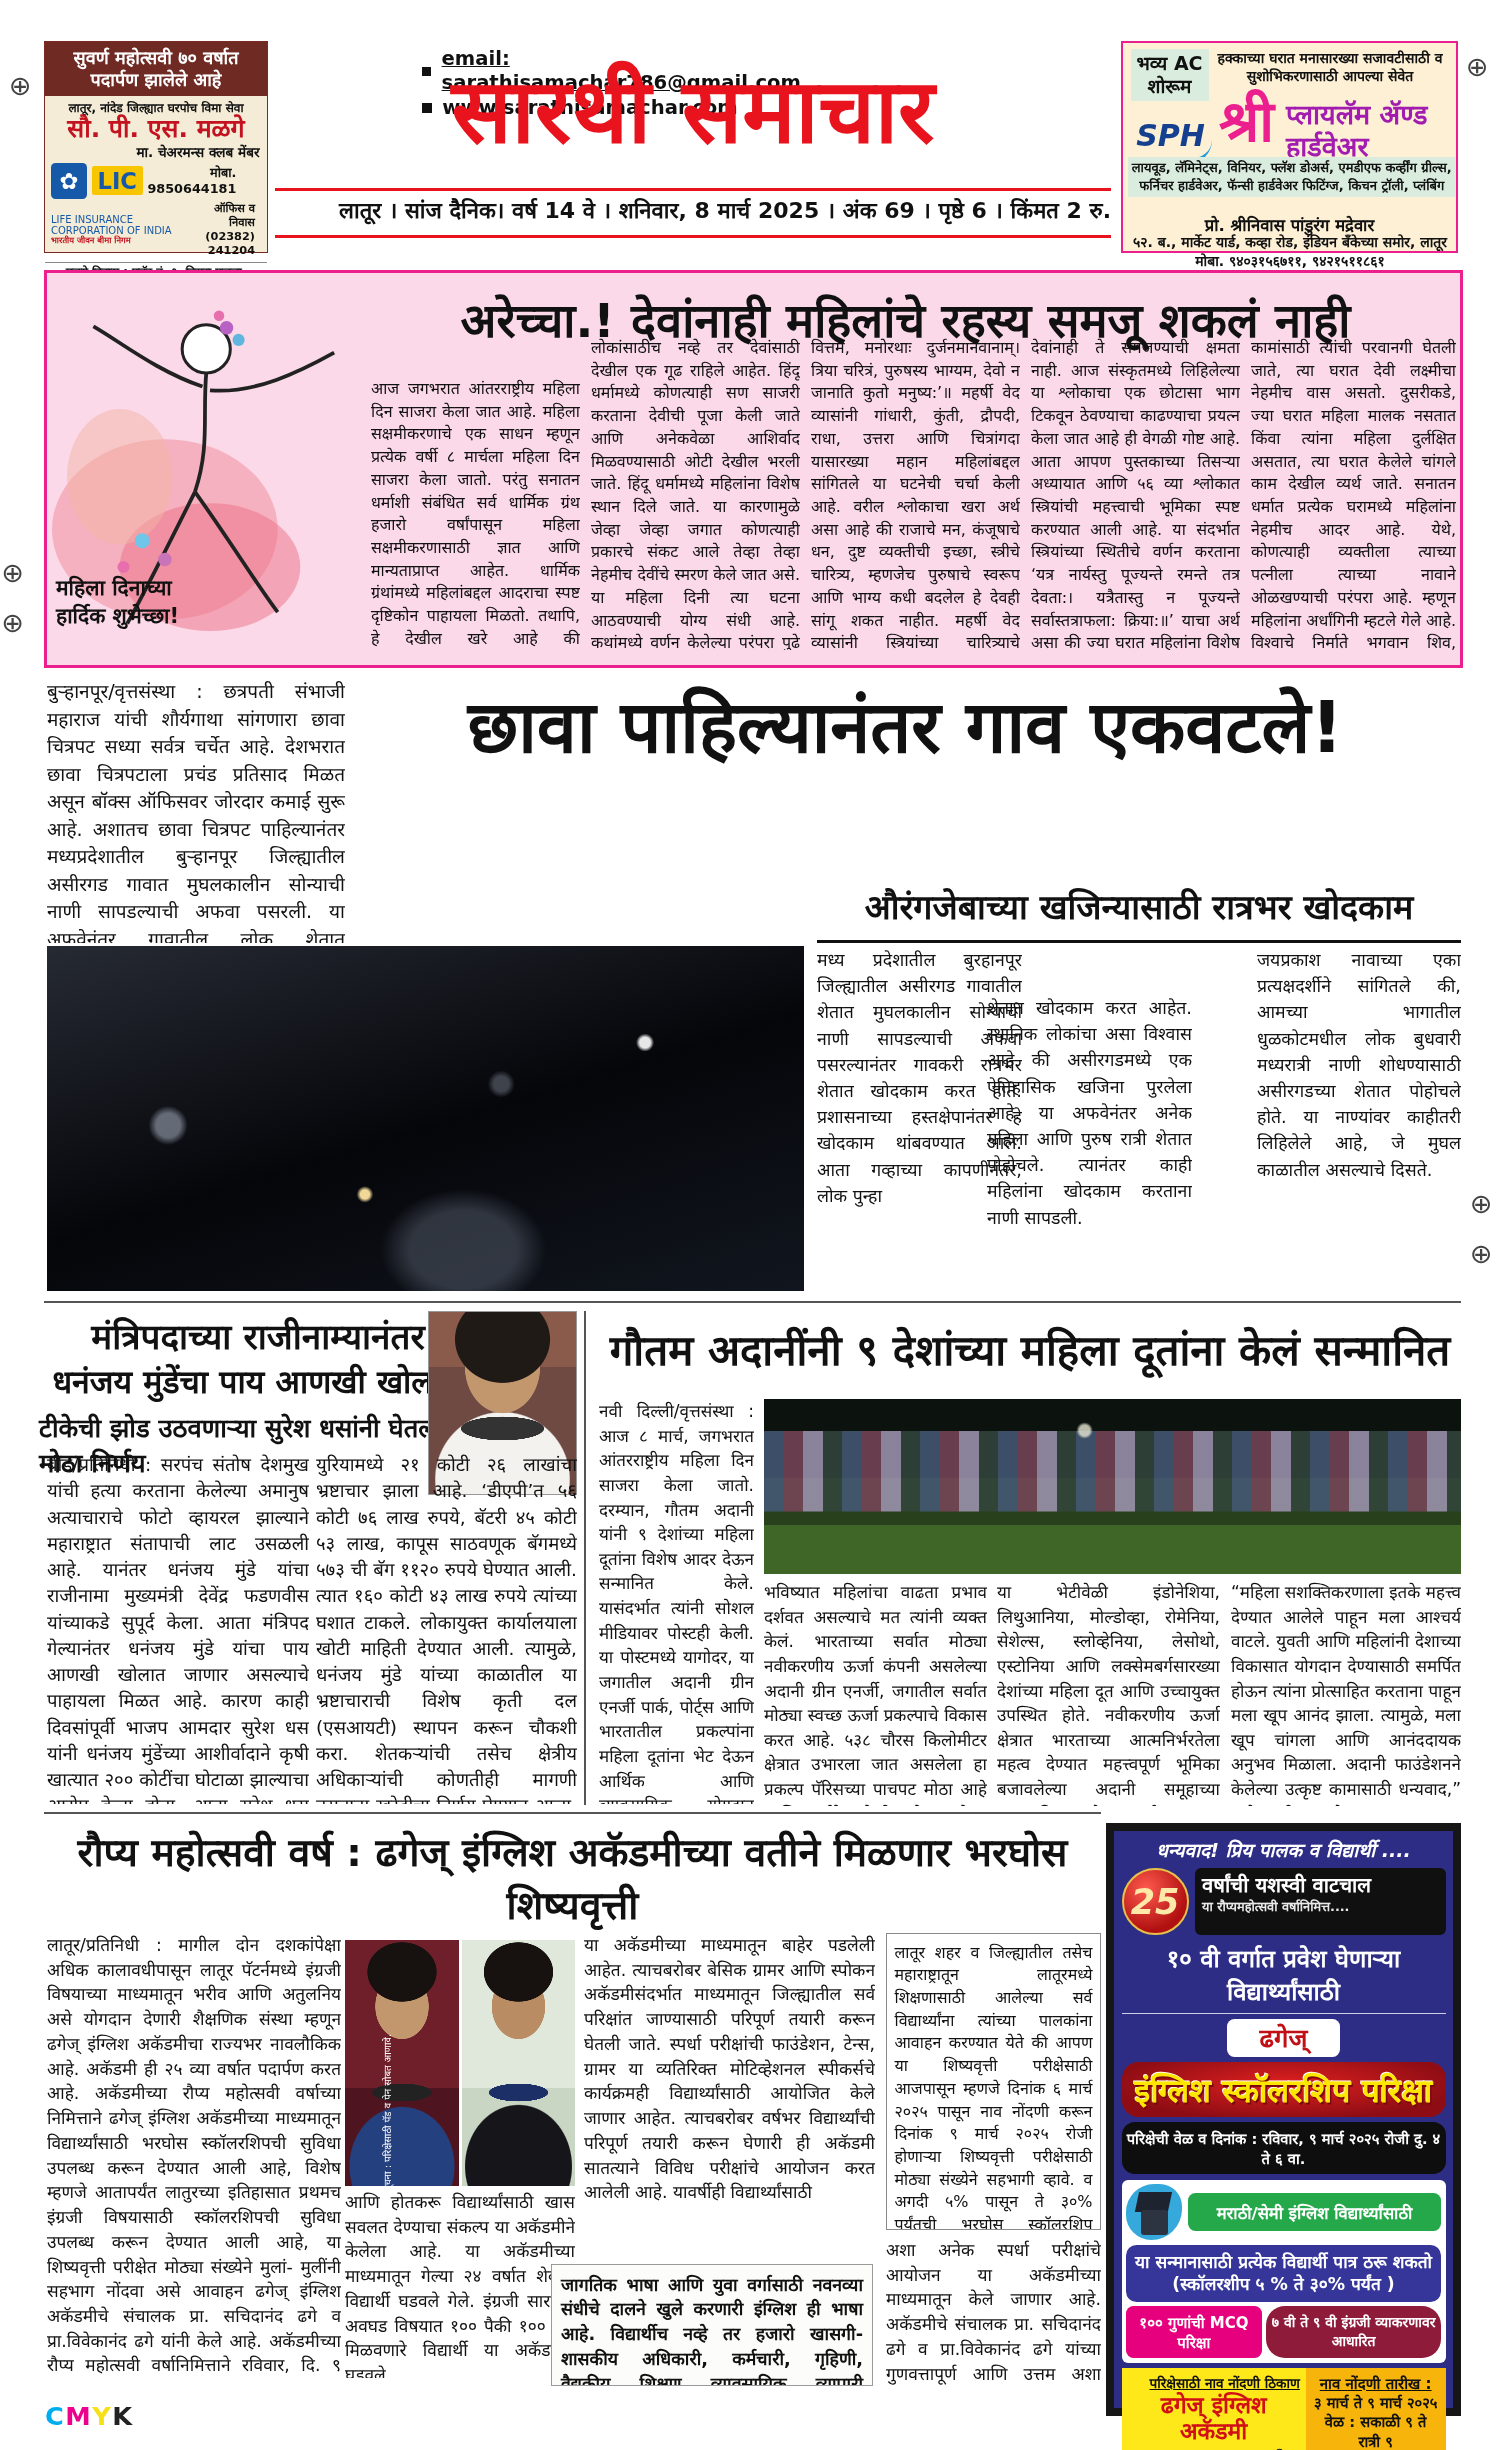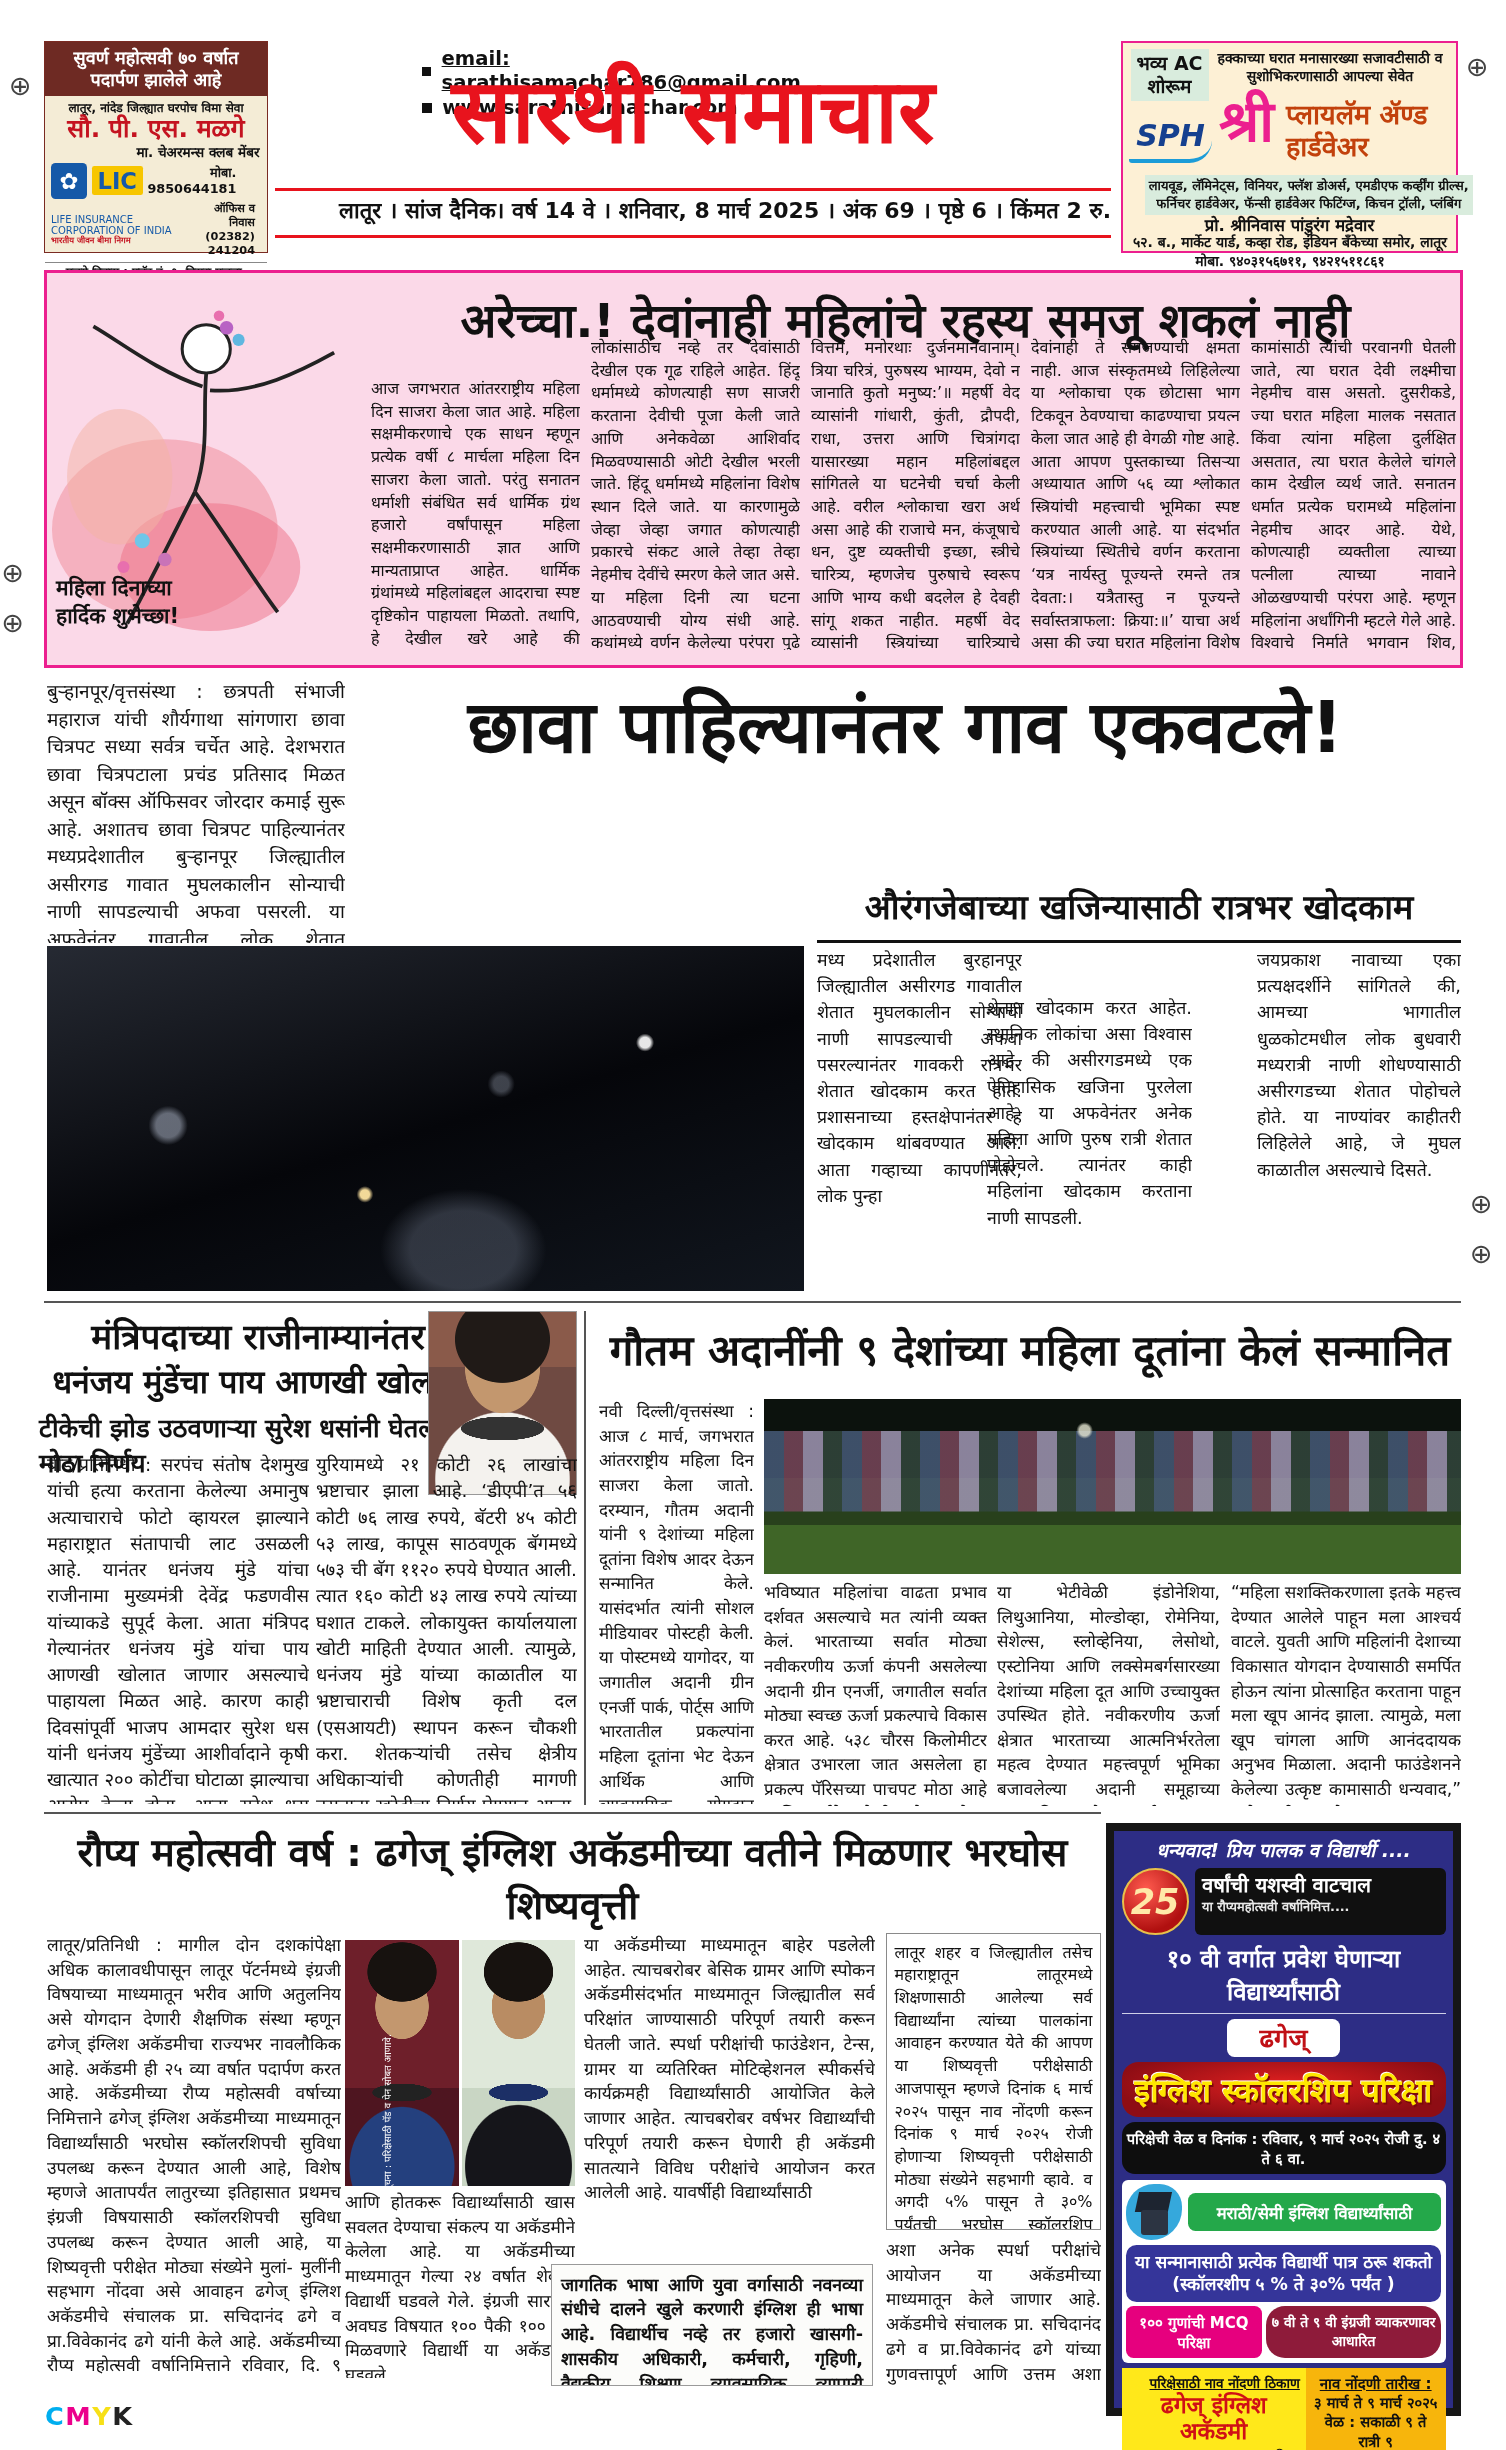--- a/index.html
+++ b/index.html
@@ -28,22 +28,22 @@
   .mast-email .row{display:flex;align-items:center;gap:10.5px;line-height:1.25;}
   .sq{width:9.8px;height:9.8px;background:#111;display:inline-block;}
   .mast-title{left:275px;top:54px;width:836px;text-align:center;color:#e8131d;font-size:89px;font-weight:800;line-height:1.3;}
   .redrule{background:#e8131d;height:3px;}
   .dateline{left:275px;top:194px;width:836px;text-align:right;font-size:22px;font-weight:bold;}
   .sphad{left:1121px;top:41px;width:337px;height:212px;border:2.3px solid #ec1f8f;background:#fdf0d5;padding:3px 6px;}
   .sph-show{position:absolute;left:7.5px;top:6px;width:69px;background:#d9ecdd;padding:3px 4.5px;font-size:19px;font-weight:bold;line-height:1.2;text-align:center;}
   .sph-tag{position:absolute;left:84px;top:6px;width:246px;font-size:14px;font-weight:bold;text-align:center;line-height:1.3;}
   .sph-logo{position:absolute;left:6px;top:69px;width:83px;height:47px;color:#15408f;font-style:italic;font-weight:800;font-size:30px;border-bottom:4.5px solid #1c9cd8;border-radius:0 0 22.6px 3px;display:flex;align-items:center;justify-content:center;}
   .sph-shree{position:absolute;left:96px;top:50px;color:#ec1f8f;font-size:57px;font-weight:800;line-height:1.0;}
-  .sph-brand{position:absolute;left:163px;top:56px;color:#c2410c;font-size:27px;font-weight:800;line-height:1.2;}
-  .sph-prod{position:absolute;left:4.5px;top:132px;width:324px;background:#d9ecdd;font-size:13px;font-weight:bold;text-align:center;line-height:1.35;padding:2.3px;margin-left:17px;}
+  .sph-brand{position:absolute;left:163px;top:56px;color:#a21caf;font-size:27px;font-weight:800;line-height:1.2;}
+  .sph-prod{position:absolute;left:4.5px;top:114px;width:324px;background:#d9ecdd;font-size:13px;font-weight:bold;text-align:center;line-height:1.35;padding:2.3px;}
   .sph-prop{position:absolute;left:4.5px;top:170px;width:324px;font-size:16.6px;font-weight:bold;text-align:center;}
   .sph-addr{position:absolute;left:1.5px;top:190px;width:331px;font-size:14px;font-weight:bold;text-align:center;line-height:1.35;}
   
   .pinkbox{left:44px;top:270px;width:1419px;height:398px;border:3.8px solid #ec1f8f;background:#fbd9e8;}
   .pink-head{position:absolute;left:316px;top:13.6px;width:1085px;text-align:center;font-size:47px;font-weight:800;color:#111;}
   .pink-col{position:absolute;top:105px;height:271px;font-size:16px;line-height:1.42;text-align:justify;overflow:hidden;}
   .pink-cap{position:absolute;left:9px;top:301px;width:188px;font-size:21px;font-weight:bold;line-height:1.35;}
   
   .lead{left:47px;top:678px;width:298px;height:265px;font-size:19px;line-height:1.45;}
   .chh-head{left:352px;top:684px;width:1107px;height:181px;text-align:center;font-size:72px;font-weight:800;line-height:1.2;}

